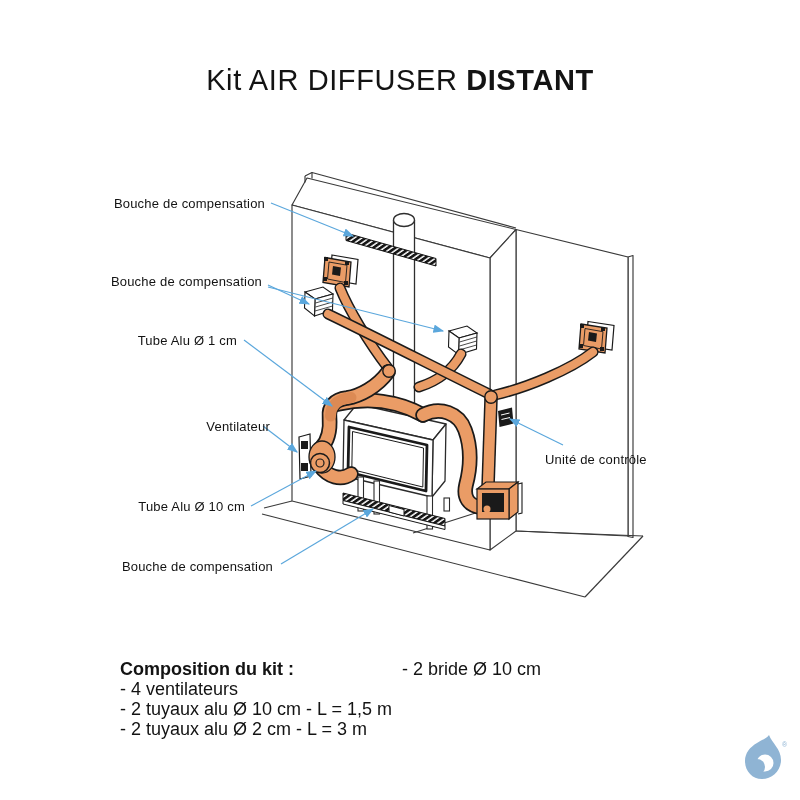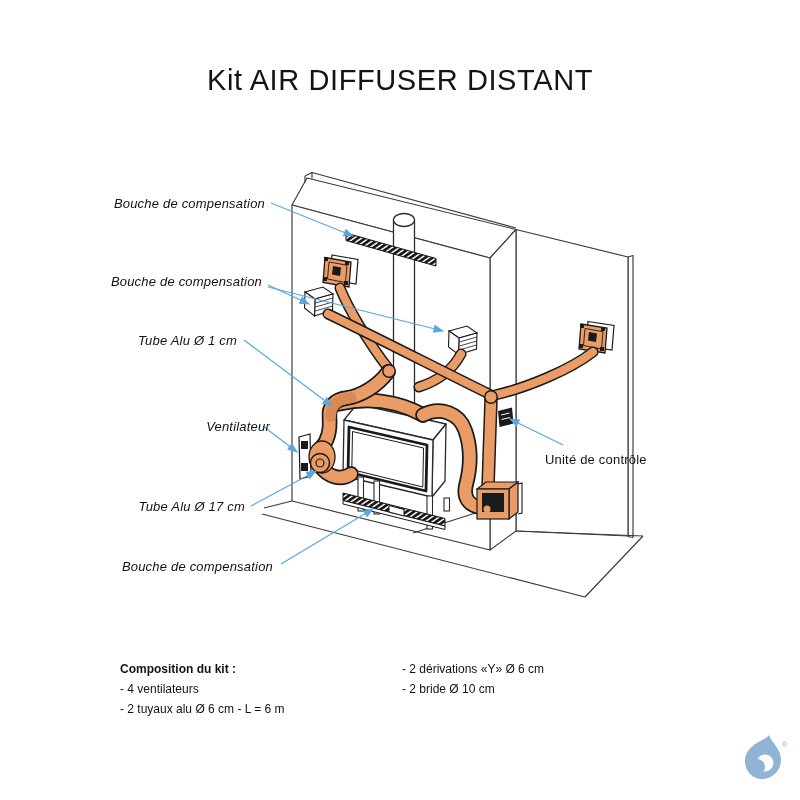--- a/index.html
+++ b/index.html
@@ -1,24 +1,24 @@
 <!DOCTYPE html>
 <html><head>
 <meta charset="utf-8">
 <style>
   html,body{margin:0;padding:0;width:800px;height:800px;background:#ffffff;overflow:hidden;
             font-family:"Liberation Sans",sans-serif;}
   .stage{position:absolute;inset:0;width:800px;height:800px;}
   svg.diagram{position:absolute;left:0;top:0;}
   .title{position:absolute;top:64px;left:0;width:800px;text-align:center;font-size:29px;
          letter-spacing:.6px;color:#131313;font-weight:500;}
-  .title .emph{font-weight:400;}
+  .title .emph{font-weight:700;}
   .lbl{position:absolute;font-size:13px;color:#131313;letter-spacing:.2px;white-space:nowrap;}
-  .lbl.r{text-align:center;font-style:italic;}
-  .comp{position:absolute;font-size:12px;color:#131313;line-height:20px;white-space:nowrap;}
+  .lbl.r{text-align:center;}
+  .comp{position:absolute;font-size:18px;color:#131313;line-height:20px;white-space:nowrap;}
   .comp .head{font-weight:700;}
   .logo{position:absolute;left:738px;top:732px;width:52px;height:56px;}
 </style>
 </head>
 <body>
 
 <div class="stage">
 
   <svg class="diagram" width="800" height="800" viewBox="0 0 800 800">
     <defs>
@@ -183,31 +183,31 @@
       <path d="M 563,445 L 510,419" marker-end="url(#ah)"></path>
     </g>
   </svg>
 
   <div class="title"><span>Kit AIR DIFFUSER </span><span class="emph">DISTANT</span></div>
 
   <div class="lbl r" style="right:535px;top:196px">Bouche de compensation</div>
   <div class="lbl r" style="right:538px;top:274px">Bouche de compensation</div>
   <div class="lbl r" style="right:563px;top:333px">Tube Alu Ø 1 cm</div>
   <div class="lbl r" style="right:530px;top:419px">Ventilateur</div>
-  <div class="lbl r" style="right:555px;top:499px">Tube Alu Ø 17 cm</div>
+  <div class="lbl r" style="right:555px;top:499px">Tube Alu Ø 10 cm</div>
   <div class="lbl r" style="right:527px;top:559px">Bouche de compensation</div>
   <div class="lbl" style="left:545px;top:452px">Unité de contrôle</div>
 
   <div class="comp" style="left:120px;top:659px">
     <div class="head">Composition du kit :</div>
     <div>- 4 ventilateurs</div>
-    <div>- 2 tuyaux alu Ø 6 cm - L = 6 m</div>
+    <div>- 2 tuyaux alu Ø 10 cm - L = 1,5 m</div>
+    <div>- 2 tuyaux alu Ø 2 cm - L = 3 m</div>
   </div>
   <div class="comp" style="left:402px;top:659px">
-    <div>- 2 dérivations «Y» Ø 6 cm</div>
     <div>- 2 bride Ø 10 cm</div>
   </div>
 
   <svg class="logo" viewBox="0 0 52 56">
     <path d="M 31,3 C 34,11 43,17 43,28 C 43,39 34,47 24,47 C 14,47 7,39 7,29 C 7,21 12,15 19,11 C 24,8 29,6 31,3 Z" fill="#8FB4D4"></path>
     <circle cx="27" cy="31" r="8.5" fill="#ffffff"></circle>
     <circle cx="19" cy="35" r="8" fill="#8FB4D4"></circle>
     <text x="44" y="15" font-size="7" fill="#8FB4D4">®</text>
   </svg>
 

